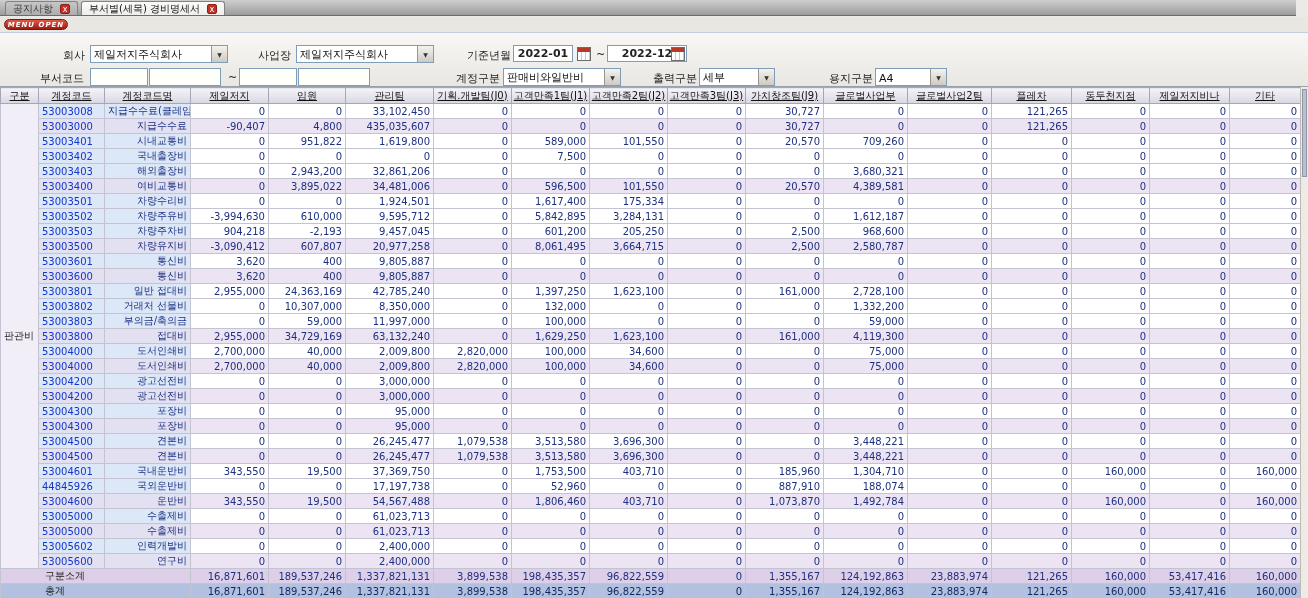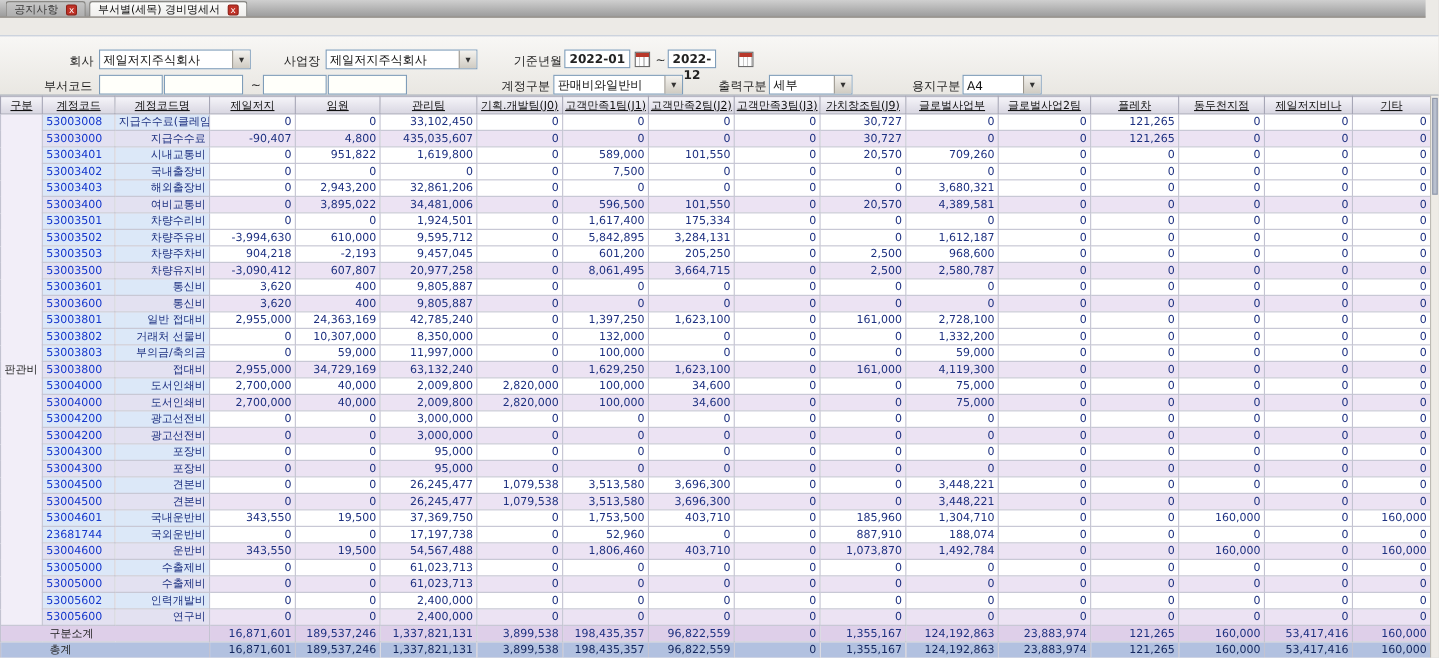--- a/index.html
+++ b/index.html
@@ -80,38 +80,41 @@
     <div class="tab inactive">
       <span>공지사항</span>
       <span class="tab-close">x</span>
     </div>
     <div class="tab active">
       <span>부서별(세목) 경비명세서</span>
       <span class="tab-close">x</span>
     </div>
   </div>
 
+  <div class="menubar">
+    <div class="menu-open">MENU OPEN</div>
+  </div>
 
   <div class="filters">
 
     <span class="flabel" style="left:63px;top:15px;">회사</span>
     <div class="fselect" style="left:90px;top:12px;width:138px;">
       <span class="val">제일저지주식회사</span>
       <span class="arrow">▼</span>
     </div>
     <span class="flabel" style="left:258px;top:15px;">사업장</span>
     <div class="fselect" style="left:296px;top:12px;width:138px;">
       <span class="val">제일저지주식회사</span>
       <span class="arrow">▼</span>
     </div>
     <span class="flabel" style="left:467px;top:15px;">기준년월</span>
     <div class="fdate" style="left:513px;top:12px;width:60px;">2022-01</div>
     <span class="cal" style="left:577px;top:14px;"></span>
     <span class="tilde" style="left:596px;top:15px;">~</span>
-    <div class="fdate" style="left:607px;top:12px;width:44px;">2022-12</div>
+    <div class="fdate" style="left:607px;top:12px;width:80px;">2022-12</div>
     <span class="cal" style="left:671px;top:14px;"></span>
 
     <span class="flabel" style="left:40px;top:38px;">부서코드</span>
     <div class="finput" style="left:90px;top:35px;width:58px;"></div>
     <div class="finput" style="left:149px;top:35px;width:72px;"></div>
     <span class="tilde" style="left:228px;top:38px;">~</span>
     <div class="finput" style="left:239px;top:35px;width:58px;"></div>
     <div class="finput" style="left:298px;top:35px;width:72px;"></div>
 
     <span class="flabel" style="left:456px;top:38px;">계정구분</span>
@@ -619,21 +622,21 @@
             <td class="num">0</td>
             <td class="num">185,960</td>
             <td class="num">1,304,710</td>
             <td class="num">0</td>
             <td class="num">0</td>
             <td class="num">160,000</td>
             <td class="num">0</td>
             <td class="num">160,000</td>
           </tr>
           <tr>
-            <td class="code">23681744</td>
+            <td class="code">44845926</td>
             <td class="name">국외운반비</td>
             <td class="num">0</td>
             <td class="num">0</td>
             <td class="num">17,197,738</td>
             <td class="num">0</td>
             <td class="num">52,960</td>
             <td class="num">0</td>
             <td class="num">0</td>
             <td class="num">887,910</td>
             <td class="num">188,074</td>

